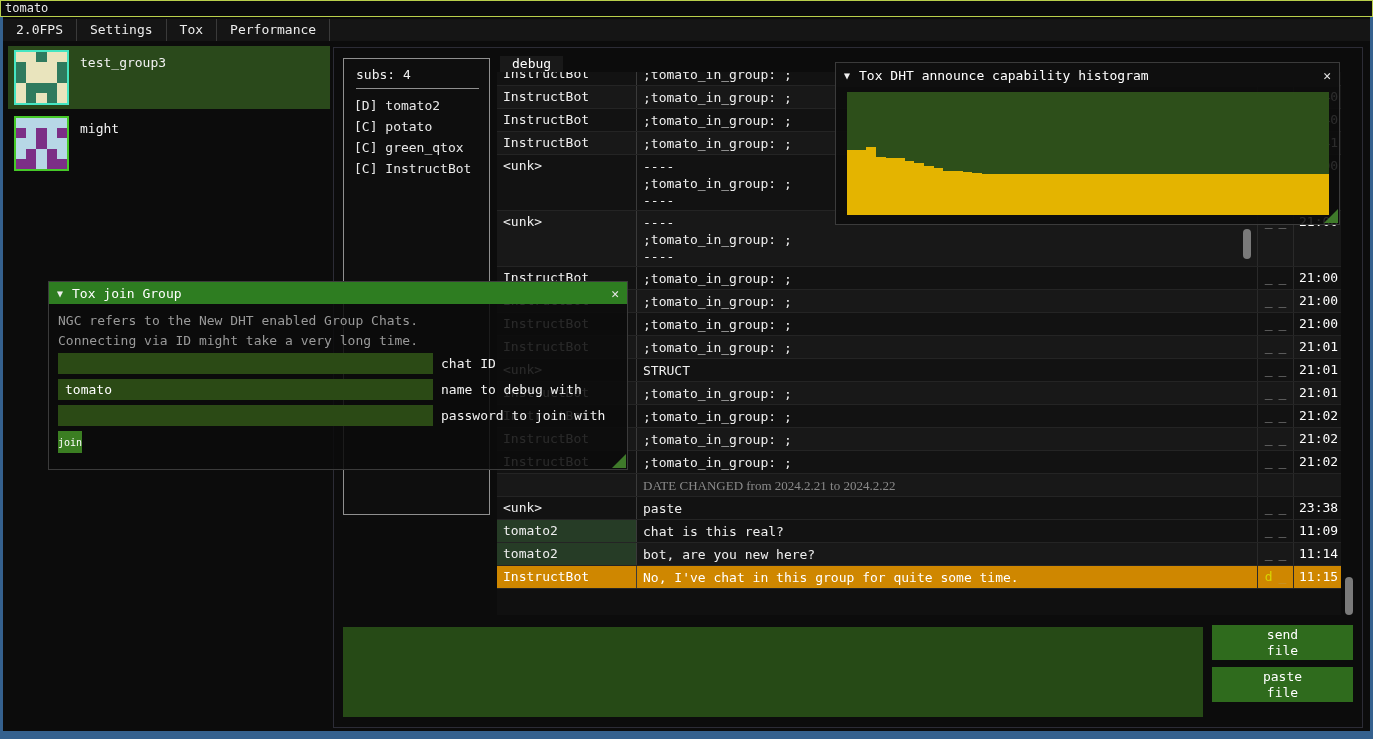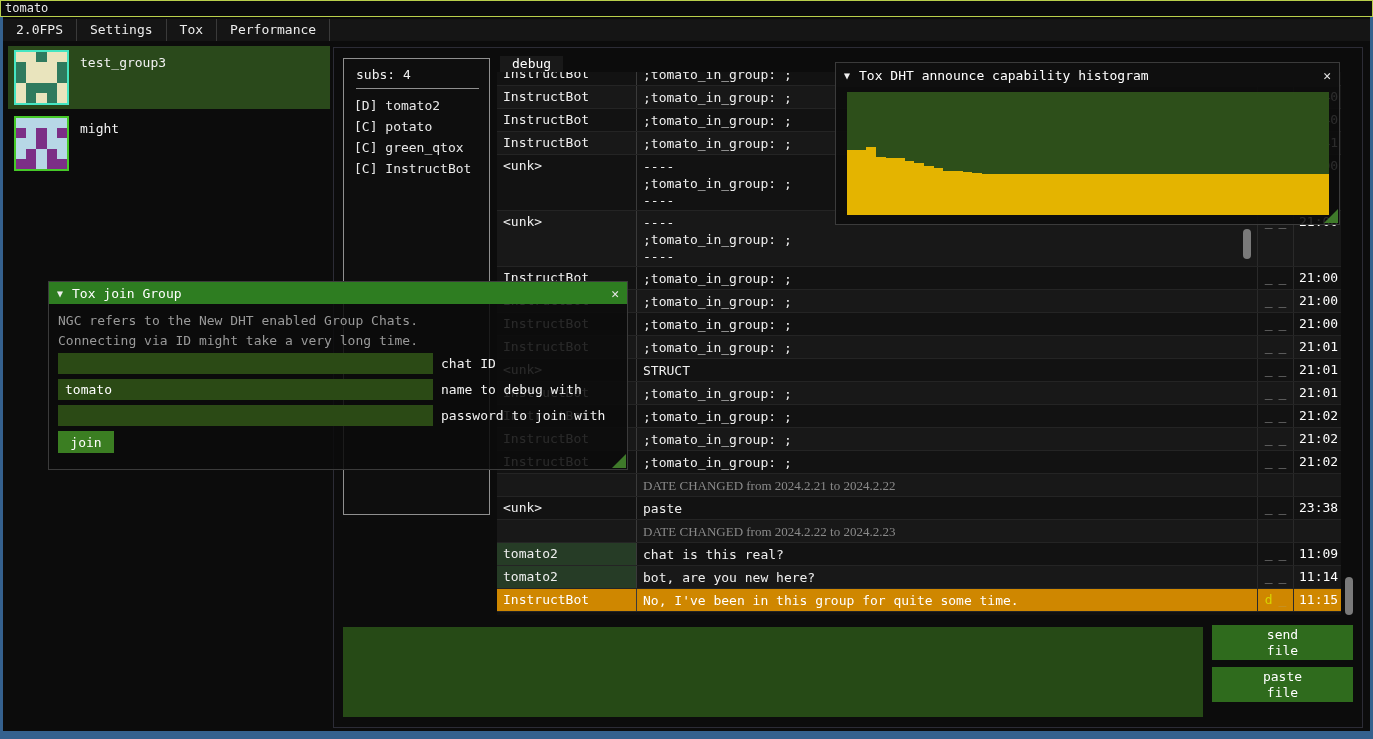--- a/index.html
+++ b/index.html
@@ -109,23 +109,23 @@
   .ji-1 { top:31px; } .ji-2 { top:51px; }
   .jinput {
     position:absolute; left:9px; width:375px; height:21px;
     background:#2b4a15; border:none; color:#ffffff;
     font-family:inherit; font-size:13px; padding:0 7px; outline:none;
   }
   .jf-0 { top:71px; } .jf-1 { top:97px; } .jf-2 { top:123px; }
   .jlabel { position:absolute; left:392px; color:#f2f2f2; }
   .jl-0 { top:74px; } .jl-1 { top:100px; } .jl-2 { top:126px; }
   .join-btn {
-    position:absolute; left:9px; top:149px; width:56px; height:22px;
+    position:absolute; left:9px; top:149px; width:24px; height:22px;
     background:#3b7e22; border:none; color:#ffffff;
-    font-family:inherit; font-size:13px; cursor:pointer;
+    font-family:inherit; font-size:10px; cursor:pointer;
   }
   
   .hist-window { left:835px; top:62px; width:505px; height:163px; z-index:20; }
   .hist-window .fw-titlebar { background:#0f0f0f; height:24px; }
   .hist-plot {
     position:absolute; left:11px; top:29px; width:482px; height:123px;
     background:#2d4f1a; display:flex; align-items:flex-end; overflow:hidden;
   }
   .bar { flex:1; background:#e4b400; }
 </style>
@@ -372,47 +372,41 @@
     </div>
     <div class="row">
       <div class="c-name">&lt;unk&gt;</div>
       <div class="c-msg">paste</div>
       <div class="c-status">
         <span class="st">_</span>
         <span class="st">_</span>
       </div>
       <div class="c-time">23:38</div>
     </div>
-    <div class="row alt date">
-      <div class="c-name"></div>
-      <div class="c-msg">DATE CHANGED from 2024.2.22 to 2024.2.23</div>
-      <div class="c-status"></div>
-      <div class="c-time"></div>
-    </div>
     <div class="row">
       <div class="c-name green">tomato2</div>
       <div class="c-msg">chat is this real?</div>
       <div class="c-status">
         <span class="st">_</span>
         <span class="st">_</span>
       </div>
       <div class="c-time">11:09</div>
     </div>
     <div class="row alt">
       <div class="c-name green">tomato2</div>
       <div class="c-msg">bot, are you new here?</div>
       <div class="c-status">
         <span class="st">_</span>
         <span class="st">_</span>
       </div>
       <div class="c-time">11:14</div>
     </div>
     <div class="row hl">
       <div class="c-name">InstructBot</div>
-      <div class="c-msg">No, I've been in this group for quite some time.</div>
+      <div class="c-msg">No, I've chat in this group for quite some time.</div>
       <div class="c-status">
         <span class="st st-d">d</span>
         <span class="st">_</span>
       </div>
       <div class="c-time">11:15</div>
     </div>
   </div>
 
 <div class="scroll-thumb thumb-inner"></div>
 <div class="scroll-thumb thumb-outer"></div>

